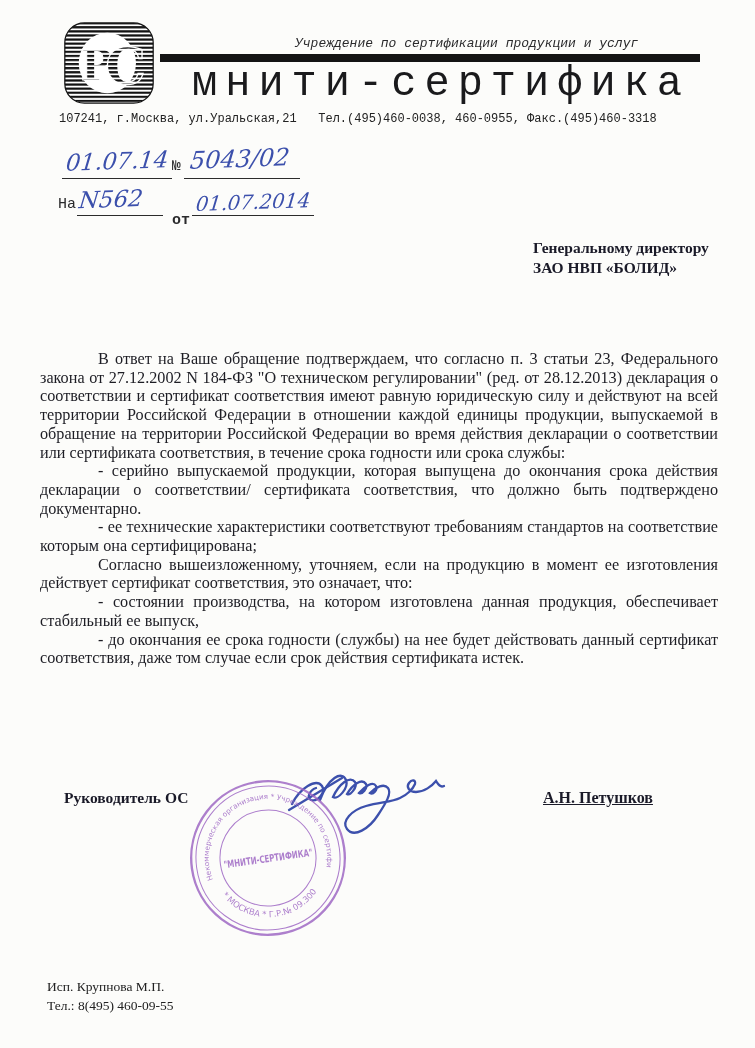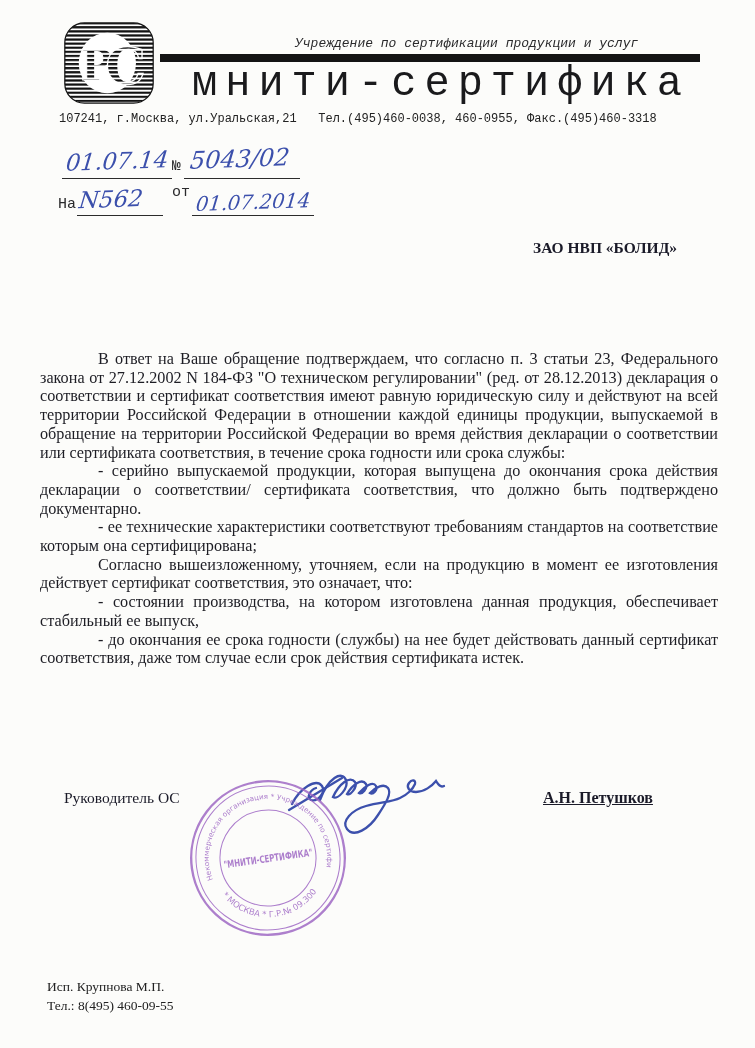--- a/index.html
+++ b/index.html
@@ -41,34 +41,34 @@
   .blank1 { left:62px;  top:146px; width:110px; height:33px; }
   .blank2 { left:184px; top:145px; width:116px; height:34px; }
   .blank3 { left:77px;  top:184px; width:86px;  height:32px; }
   .blank4 { left:192px; top:184px; width:122px; height:32px; }
   .hw-date1 { font-size:23px; margin:2px 0 0 4px; }
   .hw-num1  { font-size:24px; margin:0 0 0 6px; }
   .hw-num2  { font-size:23px; margin:2px 0 0 2px; }
   .hw-date2 { font-size:20px; margin:6px 0 0 4px; }
   .lbl-no { left:172px; top:158px; }
   .lbl-na { left:58px;  top:196px; }
-  .lbl-ot { left:172px; top:184px; }
+  .lbl-ot { left:172px; top:212px;font-weight:bold; }
 
   
   .addressee {
     left:533px; top:238px; width:200px;
     font-weight:bold; font-size:15.5px; line-height:19.5px; color:#1a1a28;
   }
 
   
   .body-text { left:40px; top:350px; width:678px; font-size:16.2px; line-height:18.7px; }
   .body-text p { text-align:justify; text-indent:58px; color:#1d1d24; }
 
   
-  .sig-title { left:64px;  top:789px; font-weight:normal; font-size:15.5px; color:#1a1a28; }
+  .sig-title { left:64px;  top:789px; font-weight:bold; font-size:15.5px; color:#1a1a28; }
   .sig-name  { left:543px; top:789px; font-weight:bold; font-size:16px; color:#1a1a28;text-decoration:underline; }
   .sig-autograph { left:286px; top:758px; width:170px; height:92px; }
 
   
   .stamp { left:188px; top:778px; width:160px; height:160px; opacity:.82; transform:rotate(-8deg); }
 
   
   .footer { left:47px; top:978px; font-size:13.5px; line-height:18.5px; color:#222; }
 </style>
 </head>
@@ -104,20 +104,21 @@
   <span class="abs ref-label lbl-na">На</span>
   <div class="abs blank blank3">
     <span class="hw hw-num2">N562</span>
   </div>
   <span class="abs ref-label lbl-ot">от</span>
   <div class="abs blank blank4">
     <span class="hw hw-date2">01.07.2014</span>
   </div>
 
   <div class="abs addressee">
+    <div>Генеральному директору</div>
     <div>ЗАО НВП «БОЛИД»</div>
   </div>
 
   <div class="abs body-text">
     <p>В ответ на Ваше обращение подтверждаем, что согласно п. 3 статьи 23, Федерального закона от 27.12.2002 N 184-ФЗ "О техническом регулировании" (ред. от 28.12.2013) декларация о соответствии и сертификат соответствия имеют равную юридическую силу и действуют на всей территории Российской Федерации в отношении каждой единицы продукции, выпускаемой в обращение на территории Российской Федерации во время действия декларации о соответствии или сертификата соответствия, в течение срока годности или срока службы:</p>
     <p>- серийно выпускаемой продукции, которая выпущена до окончания срока действия декларации о соответствии/ сертификата соответствия, что должно быть подтверждено документарно.</p>
     <p>- ее технические характеристики соответствуют требованиям стандартов на соответствие которым она сертифицирована;</p>
     <p>Согласно вышеизложенному, уточняем, если на продукцию в момент ее изготовления действует сертификат соответствия, это означает, что:</p>
     <p>- состоянии производства, на котором изготовлена данная продукция, обеспечивает стабильный ее выпуск,</p>
     <p>- до окончания ее срока годности (службы) на нее будет действовать данный сертификат соответствия, даже  том случае если срок действия сертификата истек.</p>

